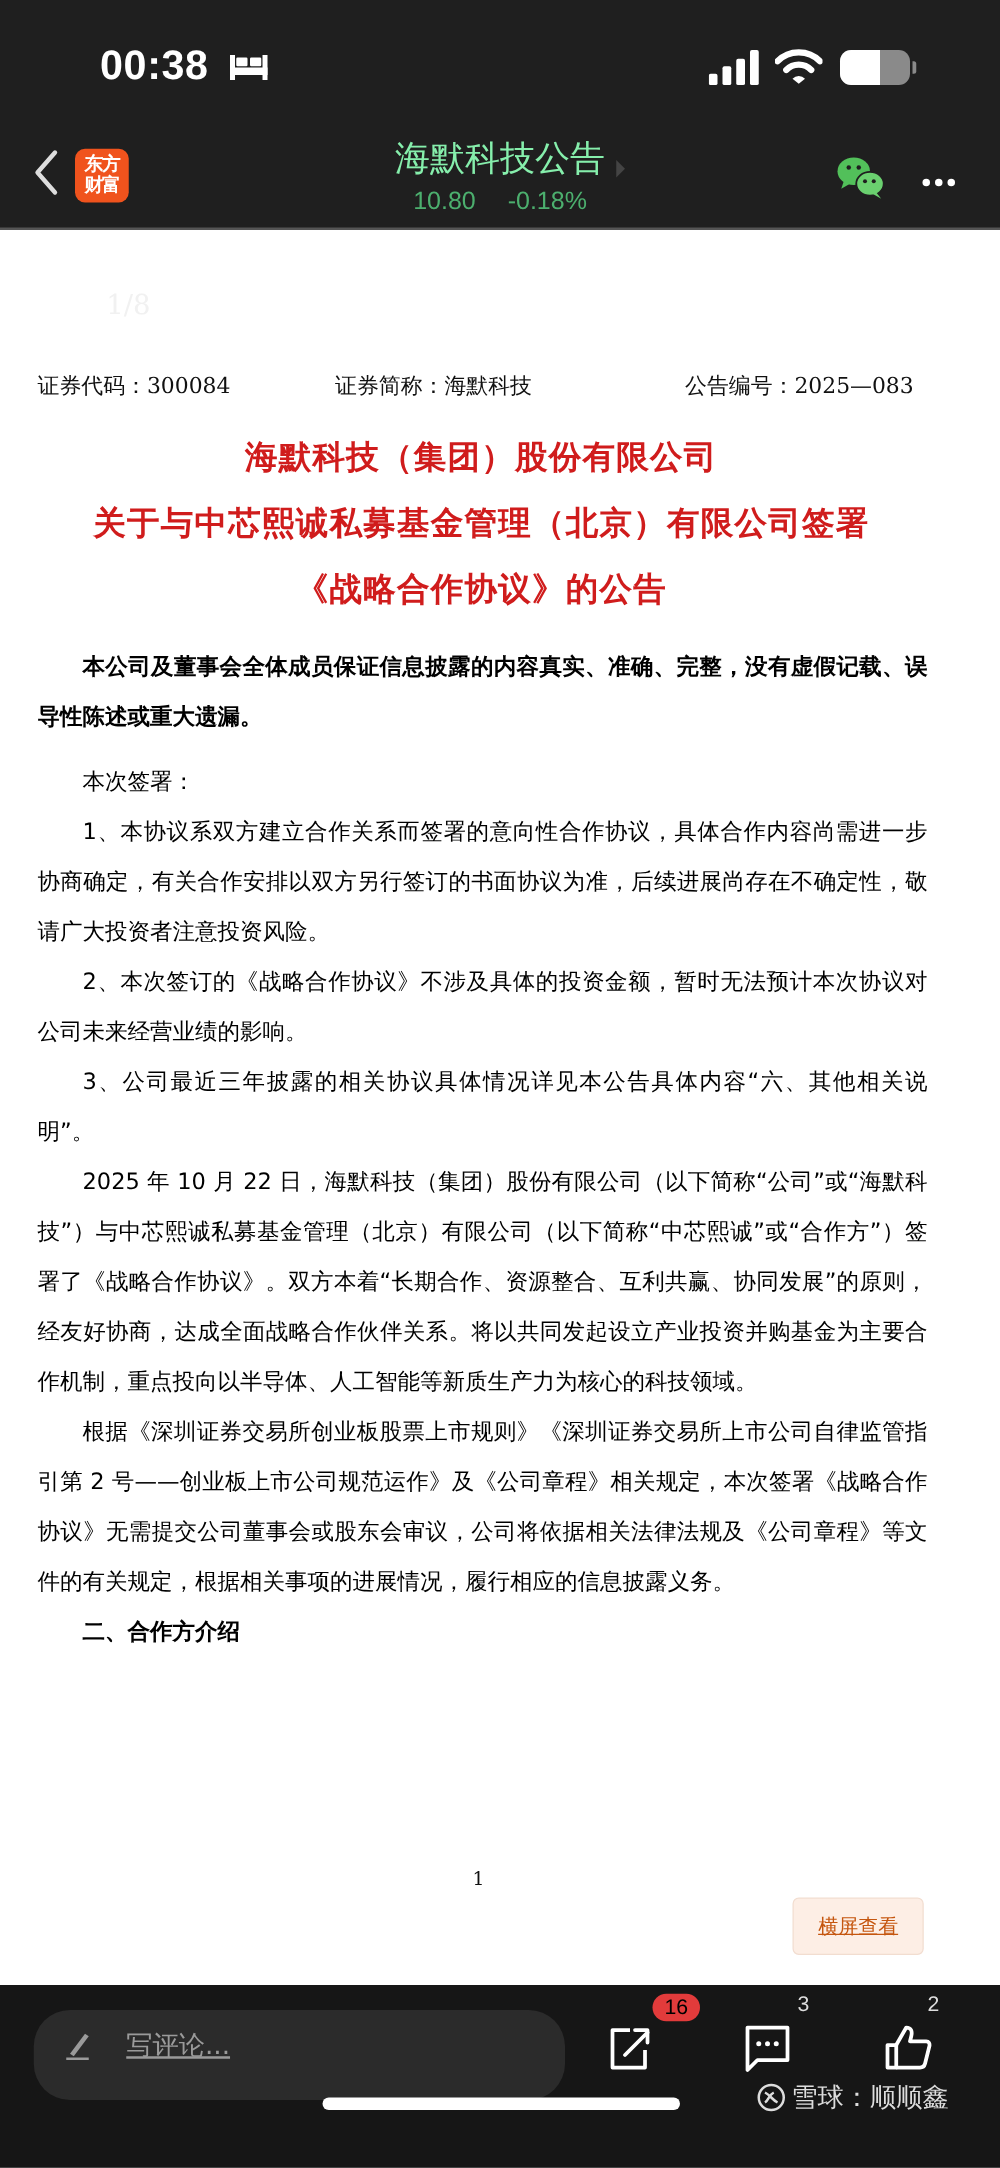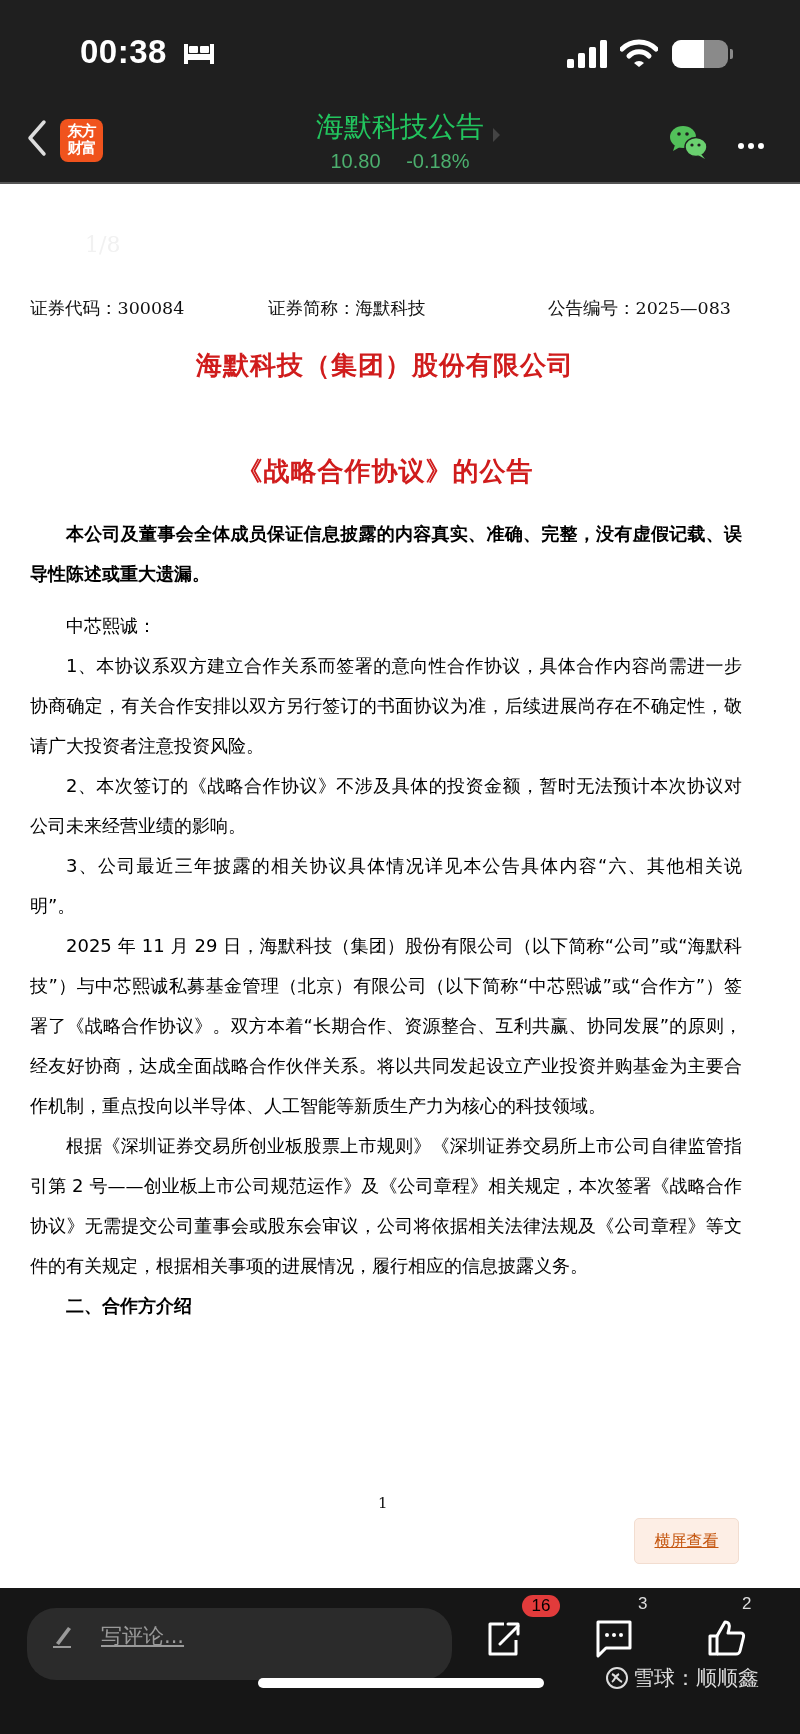--- a/index.html
+++ b/index.html
@@ -14,21 +14,21 @@
     .wifi-icon { position: absolute; left: 620px; top: 38px; width: 38px; height: 30px; }
     .battery { position: absolute; left: 672px; top: 40px; width: 56px; height: 28px; border-radius: 9px; background: #8a8a8a; overflow: hidden; }
     .battery .fill { position: absolute; left: 0; top: 0; height: 100%; width: 58%; background: #fff; }
     .battery .pct { position: absolute; inset: 0; text-align: right; line-height: 28px; font-family: "Liberation Sans", sans-serif; font-weight: normal; font-size: 21px; color: #111; margin-top: 33px; }
     .battery-nub { position: absolute; left: 730px; top: 49px; width: 3px; height: 10px; border-radius: 0 2px 2px 0; background: #8a8a8a; }
 
     
     .nav-bar { position: absolute; top: 100px; left: 0; width: 800px; height: 82px; background: #1f1f1f; }
     .back-icon { position: absolute; left: 22px; top: 16px; width: 30px; height: 44px; cursor: pointer; }
     .app-logo { position: absolute; left: 60px; top: 19px; width: 43px; height: 43px; border-radius: 8px; background: #f0531d; color: #fff; font-weight: bold; font-size: 15px; line-height: 17px; text-align: center; padding-top: 4px; letter-spacing: -1px; }
-    .nav-title { position: absolute; left: 0; width: 800px; top: 8px; text-align: center; color: #22c55e; font-size: 28px; }
+    .nav-title { position: absolute; left: 0; width: 800px; top: 8px; text-align: center; color: #86efac; font-size: 28px; }
     .nav-sub { position: absolute; left: 0; width: 800px; top: 50px; text-align: center; color: #4caf6e; font-family: "Liberation Sans", sans-serif; font-size: 20px; }
     .nav-sub span { margin: 0 10px; }
     .title-arrow { position: absolute; left: 493px; top: 28px; width: 0; height: 0; border-left: 7px solid #444; border-top: 7px solid transparent; border-bottom: 7px solid transparent; }
     .wechat-icon { position: absolute; left: 668px; top: 22px; width: 42px; height: 40px; cursor: pointer; }
     .more-icon { position: absolute; left: 738px; top: 34px; width: 30px; height: 10px; cursor: pointer; }
     .more-icon i { display: inline-block; width: 6px; height: 6px; border-radius: 50%; background: #fff; margin-right: 4px; }
     .nav-divider { position: absolute; top: 182px; left: 0; width: 800px; height: 2px; background: #555; }
 
     
     .doc { position: absolute; top: 184px; left: 0; width: 800px; height: 1404px; background: #fff; color: #111; font-family: "DejaVu Serif", serif; }
@@ -128,32 +128,33 @@
 <div class="doc">
   <div class="page-indicator">1/8</div>
 
   <div class="meta">
     <span class="m1">证券代码：300084</span>
     <span class="m2">证券简称：海默科技</span>
     <span class="m3">公告编号：2025—083</span>
   </div>
 
   <div class="doc-title t1">海默科技（集团）股份有限公司</div>
+  <div class="doc-title t2">关于与中芯熙诚私募基金管理（北京）有限公司签署</div>
   <div class="doc-title t3">《战略合作协议》的公告</div>
 
   <div class="body-text decl bold">
     <p>本公司及董事会全体成员保证信息披露的内容真实、准确、完整，没有虚假记载、误导性陈述或重大遗漏。</p>
   </div>
 
   <div class="body-text sans" style="top: 422px; font-size: 18px;">
-    <p>中芯熙诚：</p>
+    <p>本次签署：</p>
     <p>1、本协议系双方建立合作关系而签署的意向性合作协议，具体合作内容尚需进一步协商确定，有关合作安排以双方另行签订的书面协议为准，后续进展尚存在不确定性，敬请广大投资者注意投资风险。</p>
     <p>2、本次签订的《战略合作协议》不涉及具体的投资金额，暂时无法预计本次协议对公司未来经营业绩的影响。</p>
     <p>3、公司最近三年披露的相关协议具体情况详见本公告具体内容“六、其他相关说明”。</p>
-    <p>2025 年 11 月 29 日，海默科技（集团）股份有限公司（以下简称“公司”或“海默科技”）与中芯熙诚私募基金管理（北京）有限公司（以下简称“中芯熙诚”或“合作方”）签署了《战略合作协议》。双方本着“长期合作、资源整合、互利共赢、协同发展”的原则，经友好协商，达成全面战略合作伙伴关系。将以共同发起设立产业投资并购基金为主要合作机制，重点投向以半导体、人工智能等新质生产力为核心的科技领域。</p>
+    <p>2025 年 10 月 22 日，海默科技（集团）股份有限公司（以下简称“公司”或“海默科技”）与中芯熙诚私募基金管理（北京）有限公司（以下简称“中芯熙诚”或“合作方”）签署了《战略合作协议》。双方本着“长期合作、资源整合、互利共赢、协同发展”的原则，经友好协商，达成全面战略合作伙伴关系。将以共同发起设立产业投资并购基金为主要合作机制，重点投向以半导体、人工智能等新质生产力为核心的科技领域。</p>
     <p>根据《深圳证券交易所创业板股票上市规则》《深圳证券交易所上市公司自律监管指引第 2 号——创业板上市公司规范运作》及《公司章程》相关规定，本次签署《战略合作协议》无需提交公司董事会或股东会审议，公司将依据相关法律法规及《公司章程》等文件的有关规定，根据相关事项的进展情况，履行相应的信息披露义务。</p>
     <p class="bold">二、合作方介绍</p>
   </div>
 
   <div class="page-number">1</div>
   <div class="landscape-btn">横屏查看</div>
 </div>
 
 <div class="bottom-bar">
   <div class="comment-box">

